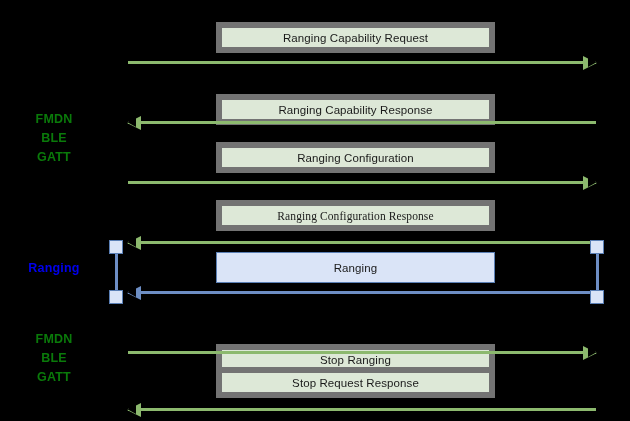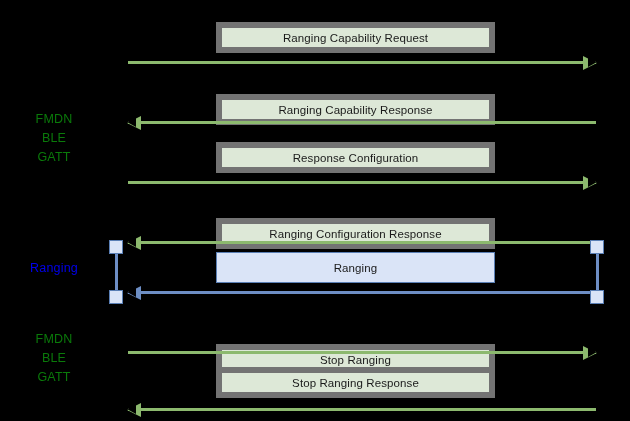--- a/index.html
+++ b/index.html
@@ -25,21 +25,21 @@
   #lifeline-left  { left: 115px; }
   #lifeline-right { left: 596px; }
 
   
   .role-label {
     position: absolute;
     left: 0;
     width: 108px;
     text-align: center;
     font-size: 12.5px;
-    font-weight: normal;
+    font-weight: bold;
     line-height: 19px;
     letter-spacing: 0.2px;
     white-space: pre-line;
   }
   .role-green { color: #0a7a0a; }
   .role-blue  { color: #0000ee; }
 
   
   .msg-box {
     position: absolute;
@@ -162,28 +162,28 @@
       </div>
       <div class="msg-box green" style="top: 94px;">
         <span>Ranging Capability Response</span>
       </div>
       <div class="arrow green to-left" style="top: 121px; left: 128px; width: 468px;">
         <div class="shaft"></div>
         <div class="head"></div>
         <div class="notch"></div>
       </div>
       <div class="msg-box green" style="top: 142px;">
-        <span>Response Configuration</span>
+        <span>Ranging Configuration</span>
       </div>
       <div class="arrow green to-right" style="top: 181px; left: 128px; width: 468px;">
         <div class="shaft"></div>
         <div class="head"></div>
         <div class="notch"></div>
       </div>
-      <div class="msg-box green" style="top: 218px;">
+      <div class="msg-box green" style="top: 200px; font-family: Liberation Serif, serif;">
         <span>Ranging Configuration Response</span>
       </div>
       <div class="arrow green to-left" style="top: 241px; left: 128px; width: 468px;">
         <div class="shaft"></div>
         <div class="head"></div>
         <div class="notch"></div>
       </div>
       <div class="msg-box blue" style="top: 252px;">
         <span>Ranging</span>
       </div>
@@ -194,21 +194,21 @@
       </div>
       <div class="msg-box green" style="top: 312px; margin-top: 32px;">
         <span>Stop Ranging</span>
       </div>
       <div class="arrow green to-right" style="top: 351px; left: 128px; width: 468px;">
         <div class="shaft"></div>
         <div class="head"></div>
         <div class="notch"></div>
       </div>
       <div class="msg-box green" style="top: 367px;">
-        <span>Stop Ranging Response</span>
+        <span>Stop Request Response</span>
       </div>
       <div class="arrow green to-left" style="top: 408px; left: 128px; width: 468px;">
         <div class="shaft"></div>
         <div class="head"></div>
         <div class="notch"></div>
       </div>
     </div>
 
   <div class="activation" style="left: 109px; top: 240px;"></div>
   <div class="activation" style="left: 109px; top: 290px;"></div>

